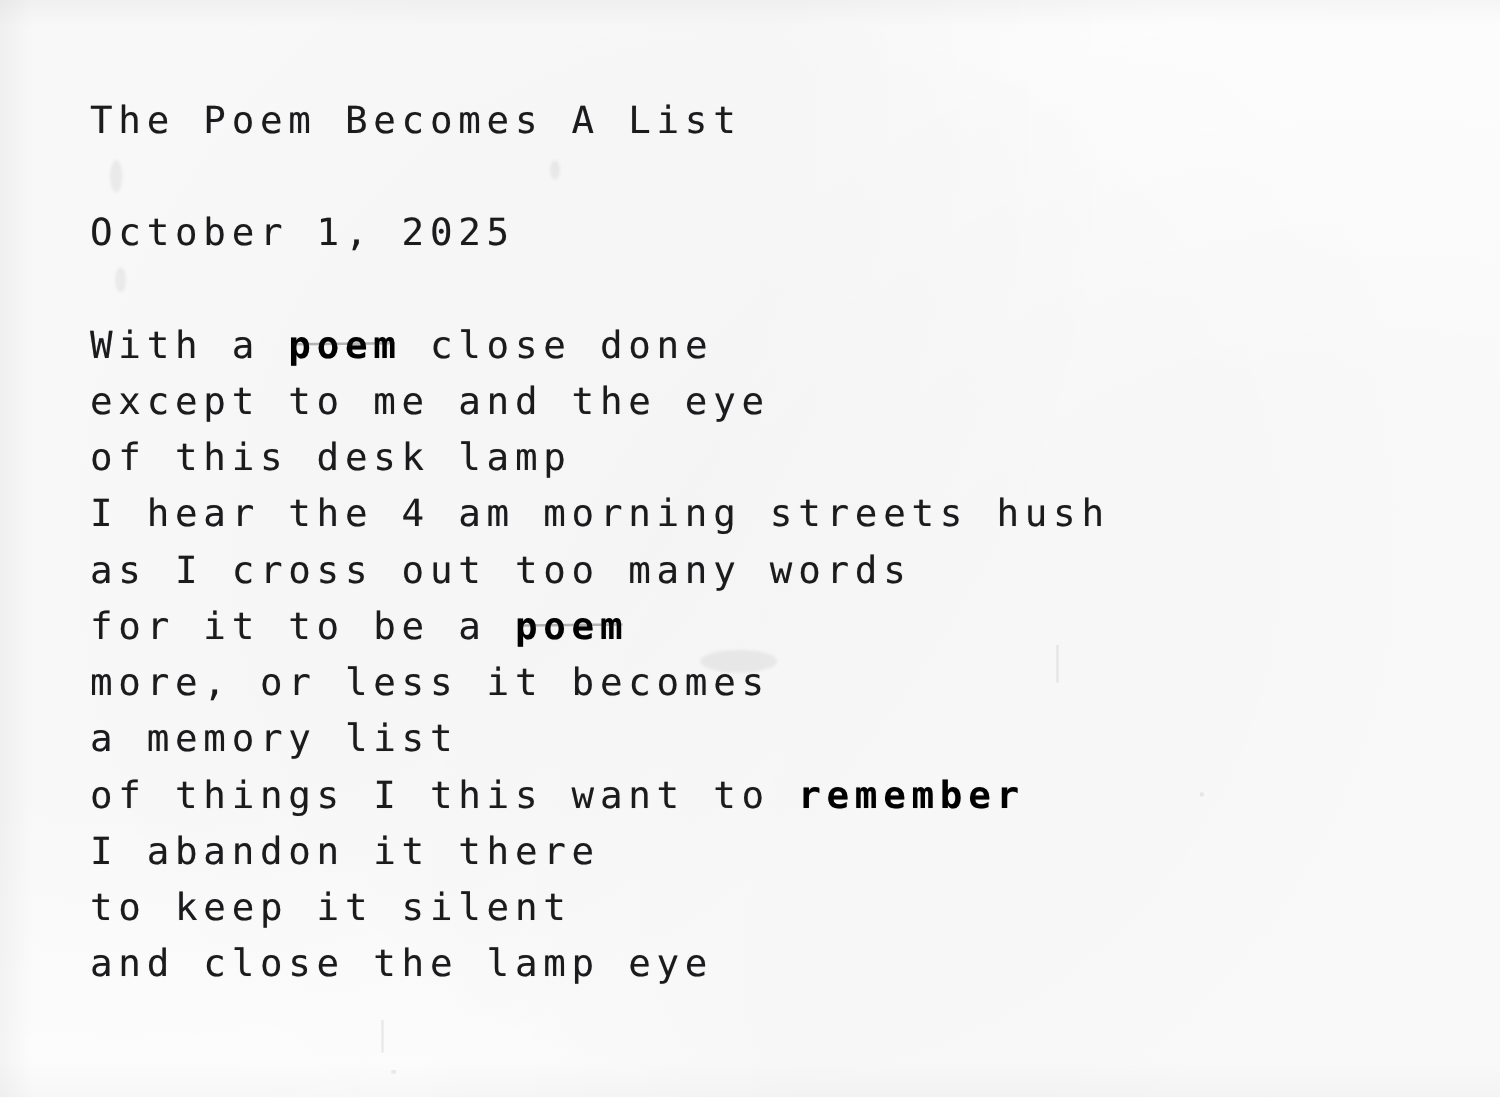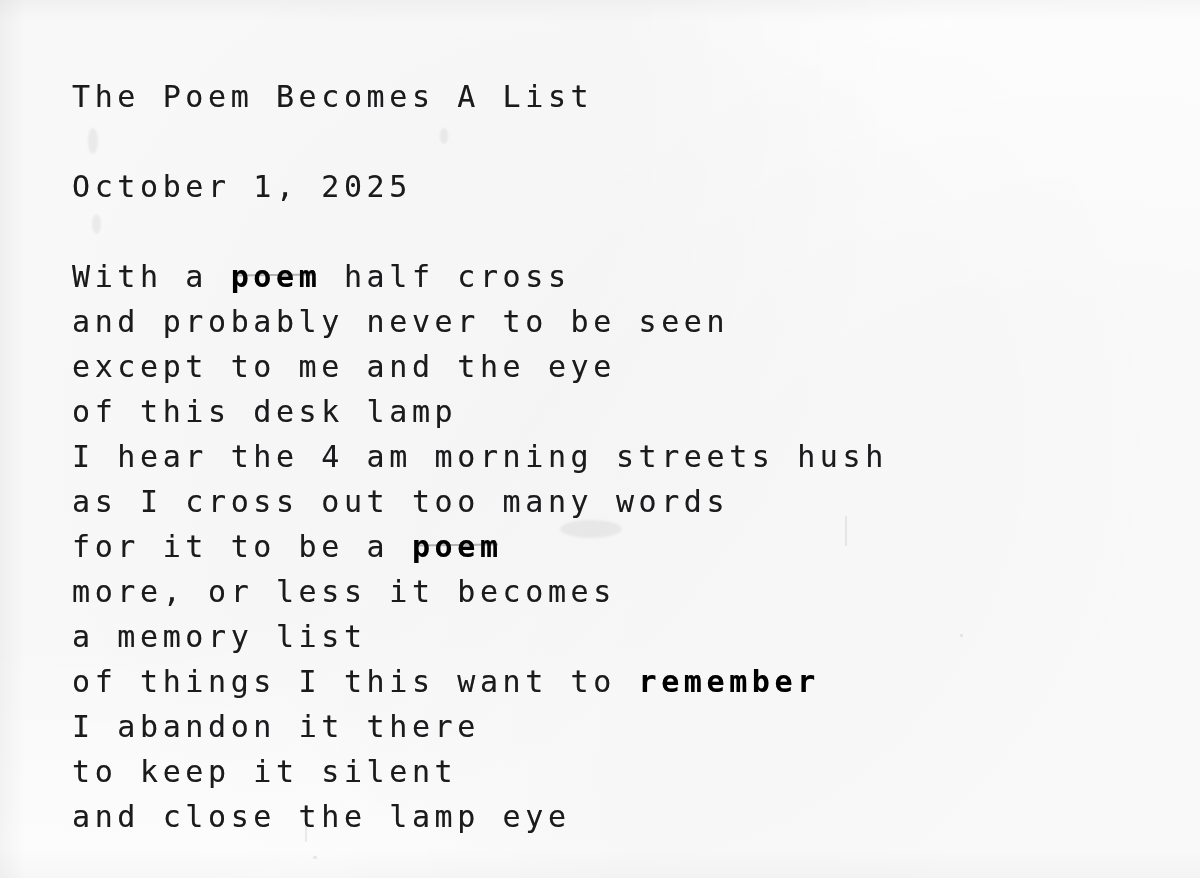--- a/index.html
+++ b/index.html
@@ -128,23 +128,22 @@
   <div class="typed">
 
     <div class="line title">The Poem Becomes A List</div>
 
     <div class="spacer-sm"></div>
 
     <div class="line">October 1, 2025</div>
 
     <div class="spacer-md"></div>
 
-    <div class="line"><span>With a </span><span class="strike-word">poem</span><span> half cross</span></div>
+    <div class="line"><span>With a </span><span class="strike-word">poem</span><span> close done</span></div>
 
-    <div class="line">and probably never to be seen</div>
     <div class="line">except to me and the eye</div>
     <div class="line">of this desk lamp</div>
     <div class="line">I hear the 4 am morning streets hush</div>
     <div class="line">as I cross out too many words</div>
 
     <div class="line"><span>for it to be a </span><span class="strike-word">poem</span></div>
 
     <div class="line">more, or less it becomes</div>
     <div class="line">a memory list</div>
 

